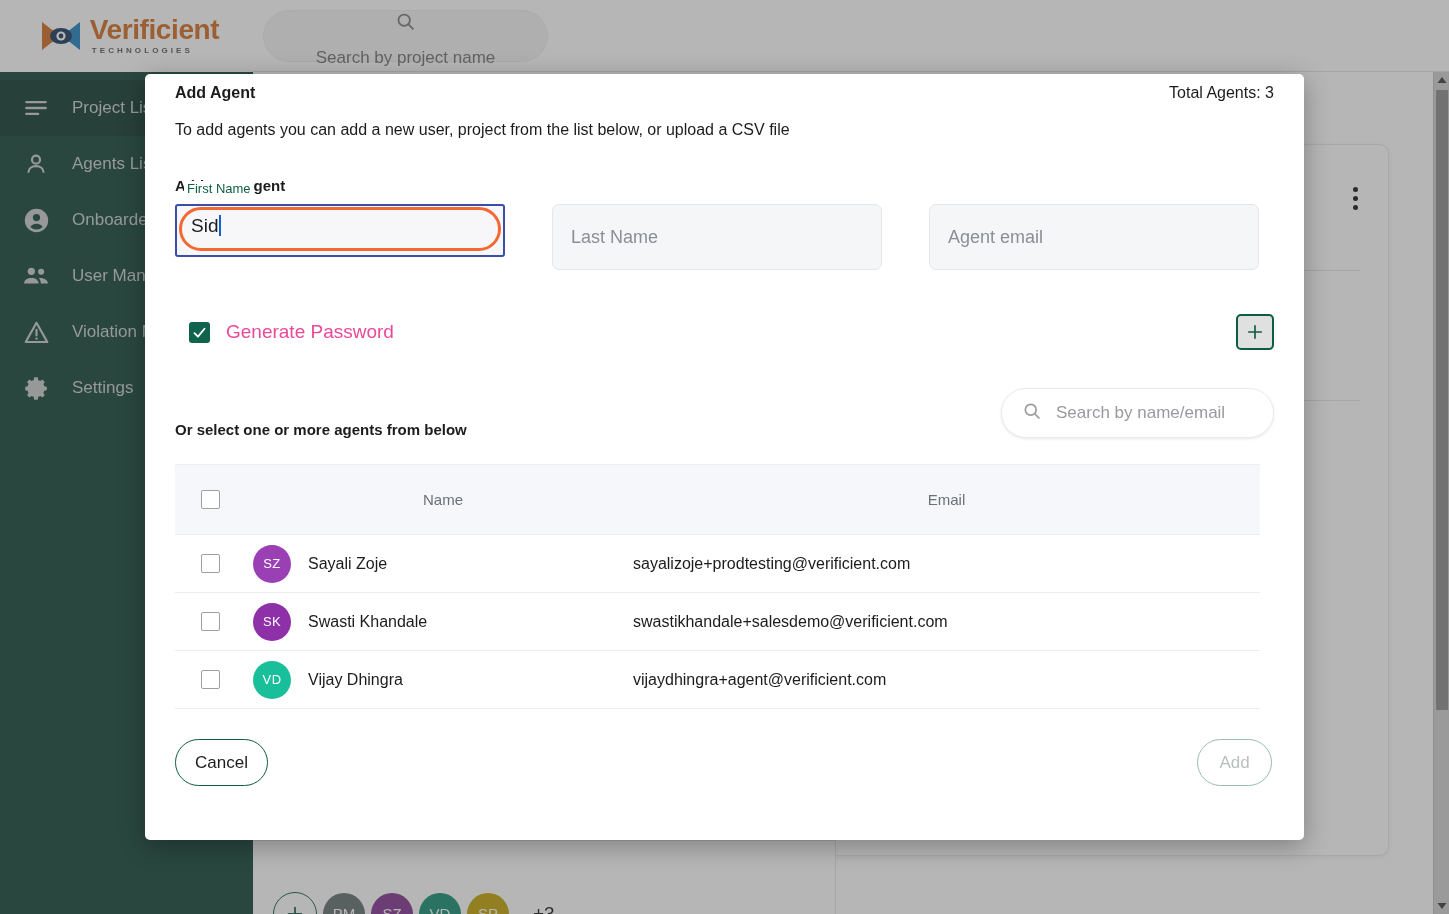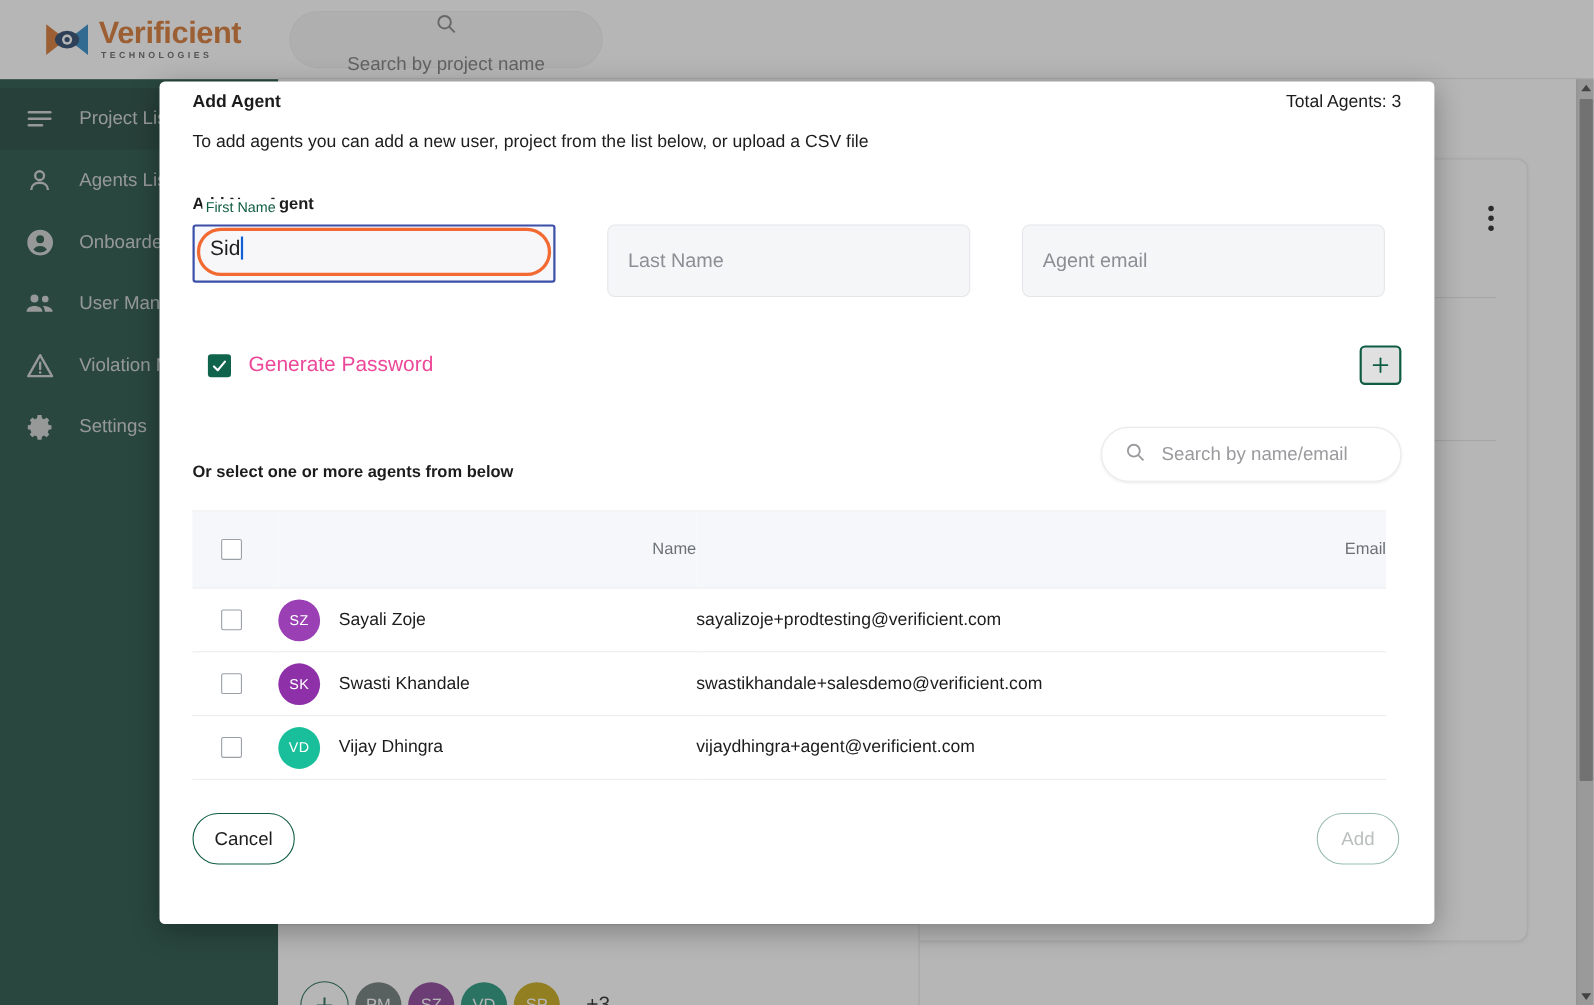--- a/index.html
+++ b/index.html
@@ -225,21 +225,21 @@
   .search-box {
     margin-left: auto; width: 273px; height: 50px;
     border-radius: 25px; border: 1px solid #ebebeb; background: #fff;
     box-shadow: 0 1px 3px rgba(0,0,0,.09);
     display: flex; align-items: center; gap: 14px; padding: 0 20px;
     font-size: 17px; color: #9a9a9e;
   }
 
   table.agents { width: 1085px; border-collapse: collapse; margin-top: 26px; }
   table.agents thead th {
-    background: #f5f7fa; height: 70px; text-align: right;
+    background: #f5f7fa; height: 70px; text-align: center;
     font-size: 15px; font-weight: 400; color: #6b7177;
     border-top: 1px solid #eceff2; border-bottom: 1px solid #eceff2;
   }
   table.agents tbody td {
     height: 58px; border-bottom: 1px solid #ededed;
     font-size: 16px; color: #1c1c1c;
   }
   .th-cb, .td-cb { width: 78px; padding-left: 26px; }
   .th-name { width: 380px; }
   .cb {

